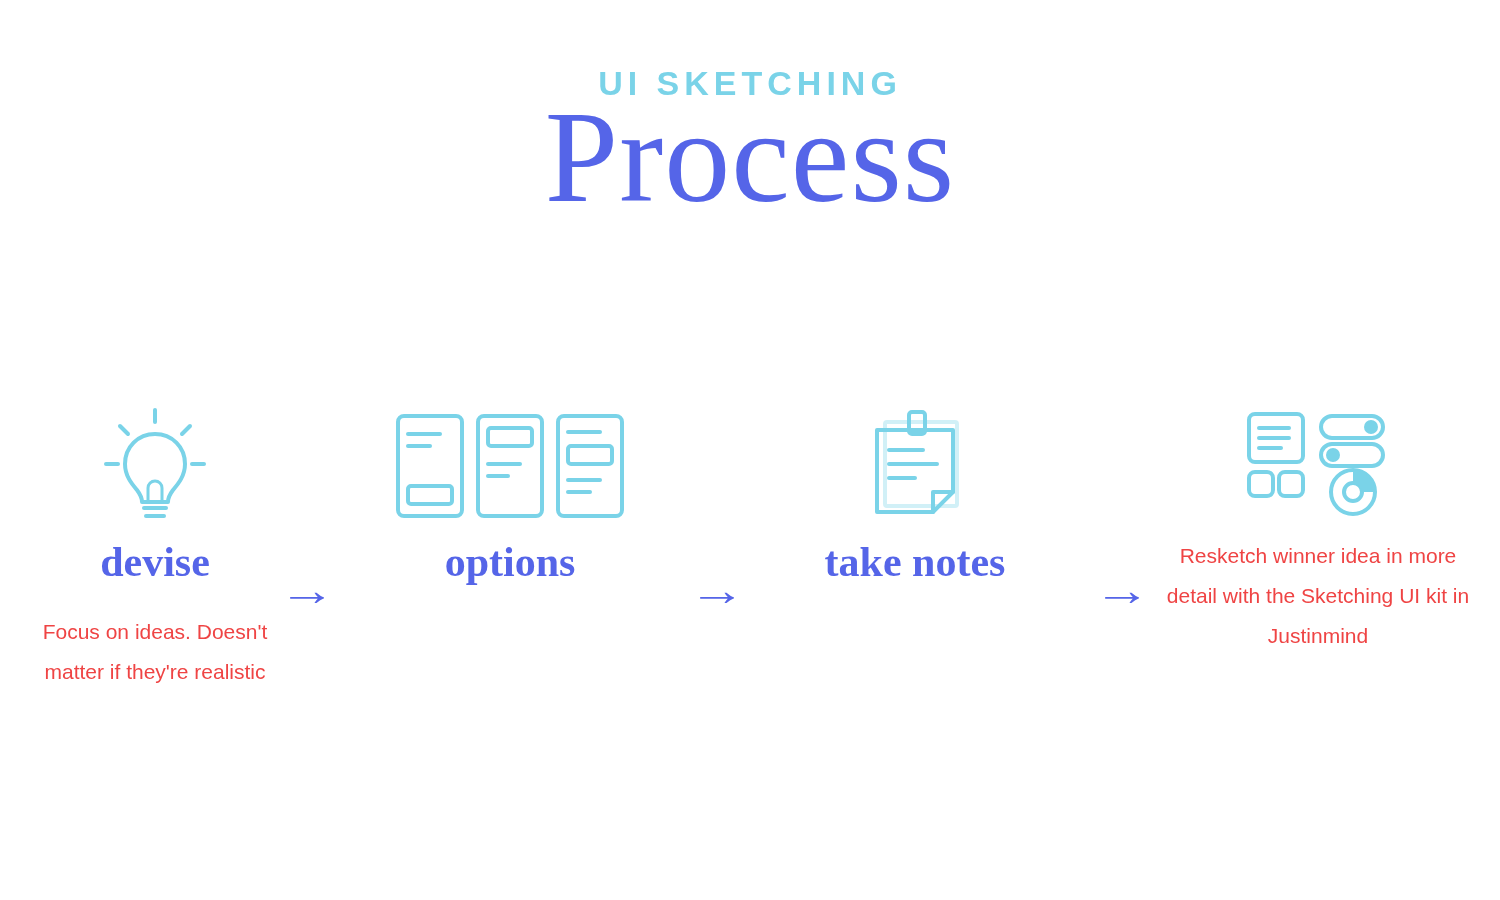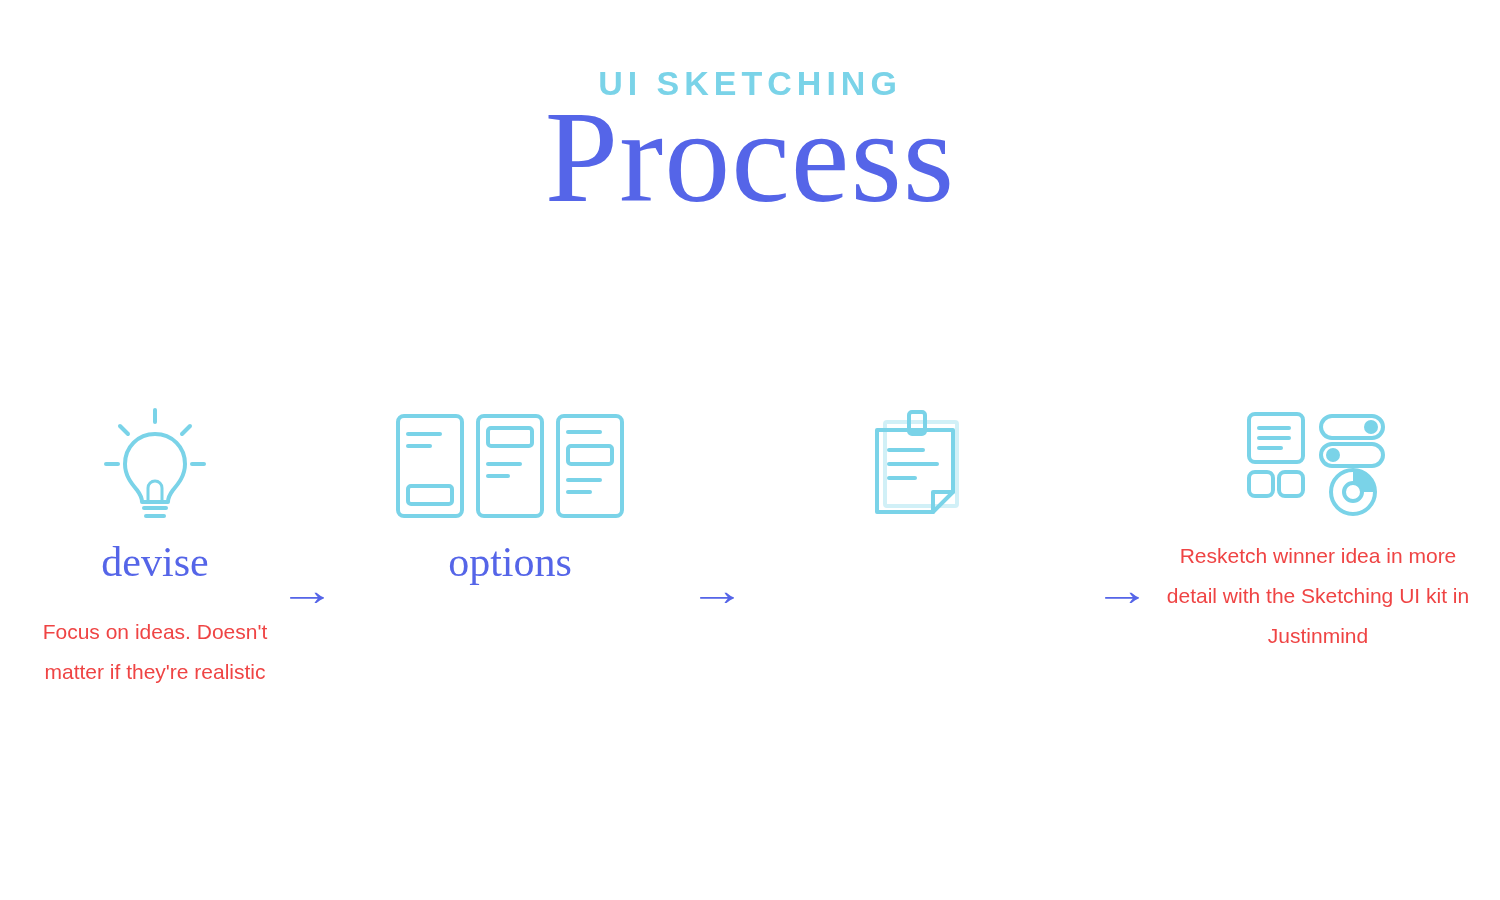--- a/index.html
+++ b/index.html
@@ -53,21 +53,21 @@
   }
   .step-icon {
     height: 130px;
     display: flex;
     align-items: flex-end;
     justify-content: center;
     margin-bottom: 10px;
   }
   .step-title {
     font-family: Georgia, "Times New Roman", serif;
-    font-weight: 400;
+    font-weight: 700;
     font-size: 42px;
     color: #5565e8;
     margin: 12px 0 26px 0;
     white-space: nowrap;
   }
   .step-desc {
     font-family: Arial, "Helvetica Neue", sans-serif;
     font-size: 21px;
     line-height: 40px;
     color: #ef4444;
@@ -163,20 +163,21 @@
         <path d="M22 24 h76 v62 l-20 20 h-56 z"></path>
         <path d="M98 86 l-20 0 l0 20"></path>
 
         <rect x="54" y="6" width="16" height="22" rx="3"></rect>
 
         <line x1="34" y1="44" x2="68" y2="44"></line>
         <line x1="34" y1="58" x2="82" y2="58"></line>
         <line x1="34" y1="72" x2="60" y2="72"></line>
       </svg>
     </div>
+    <div class="step-title">take notes</div>
   </div>
 
   <div id="arrow-2" class="arrow">→</div>
 
   <div id="step-3" class="step">
     <div class="step-icon">
       <svg width="150" height="120" viewBox="0 0 150 120" fill="none" stroke="#7ad3e8" stroke-width="4" stroke-linecap="round" stroke-linejoin="round">
 
         <rect x="6" y="8" width="54" height="48" rx="6"></rect>
         <line x1="16" y1="22" x2="46" y2="22"></line>

